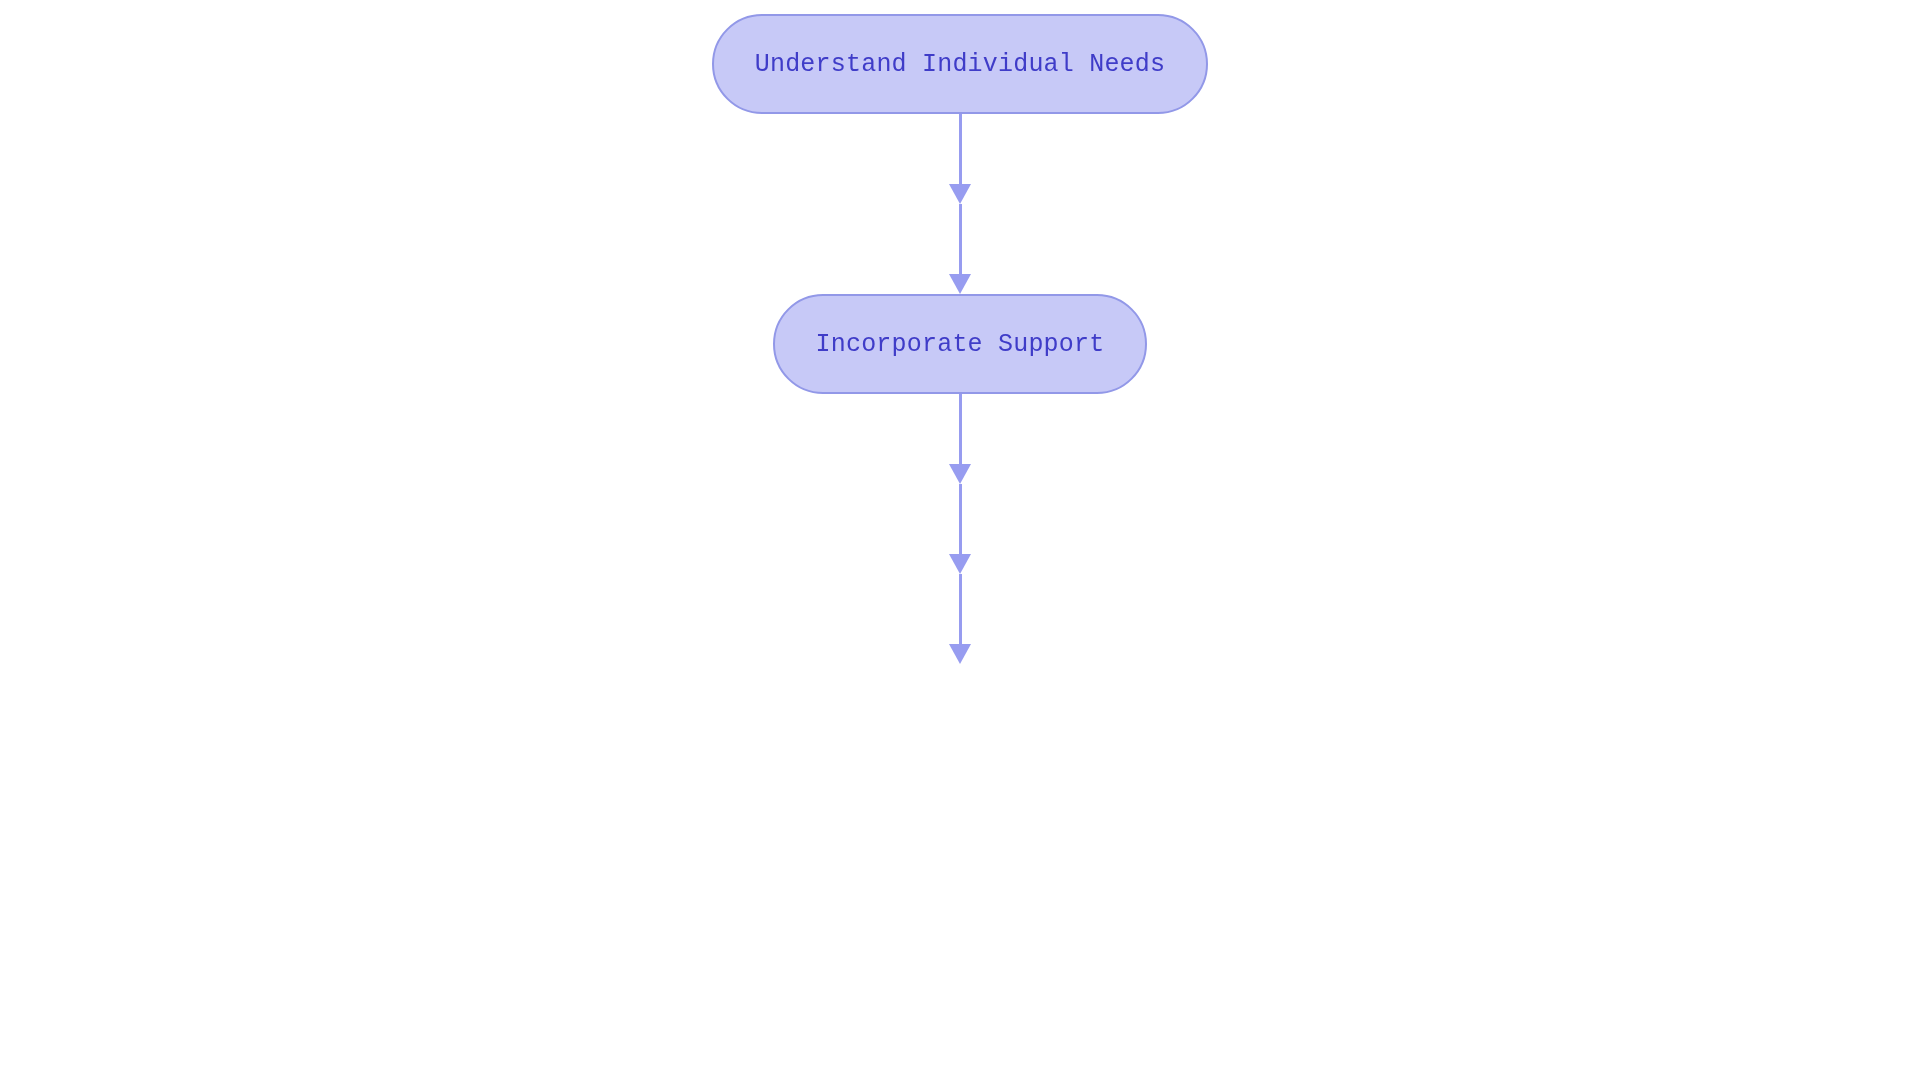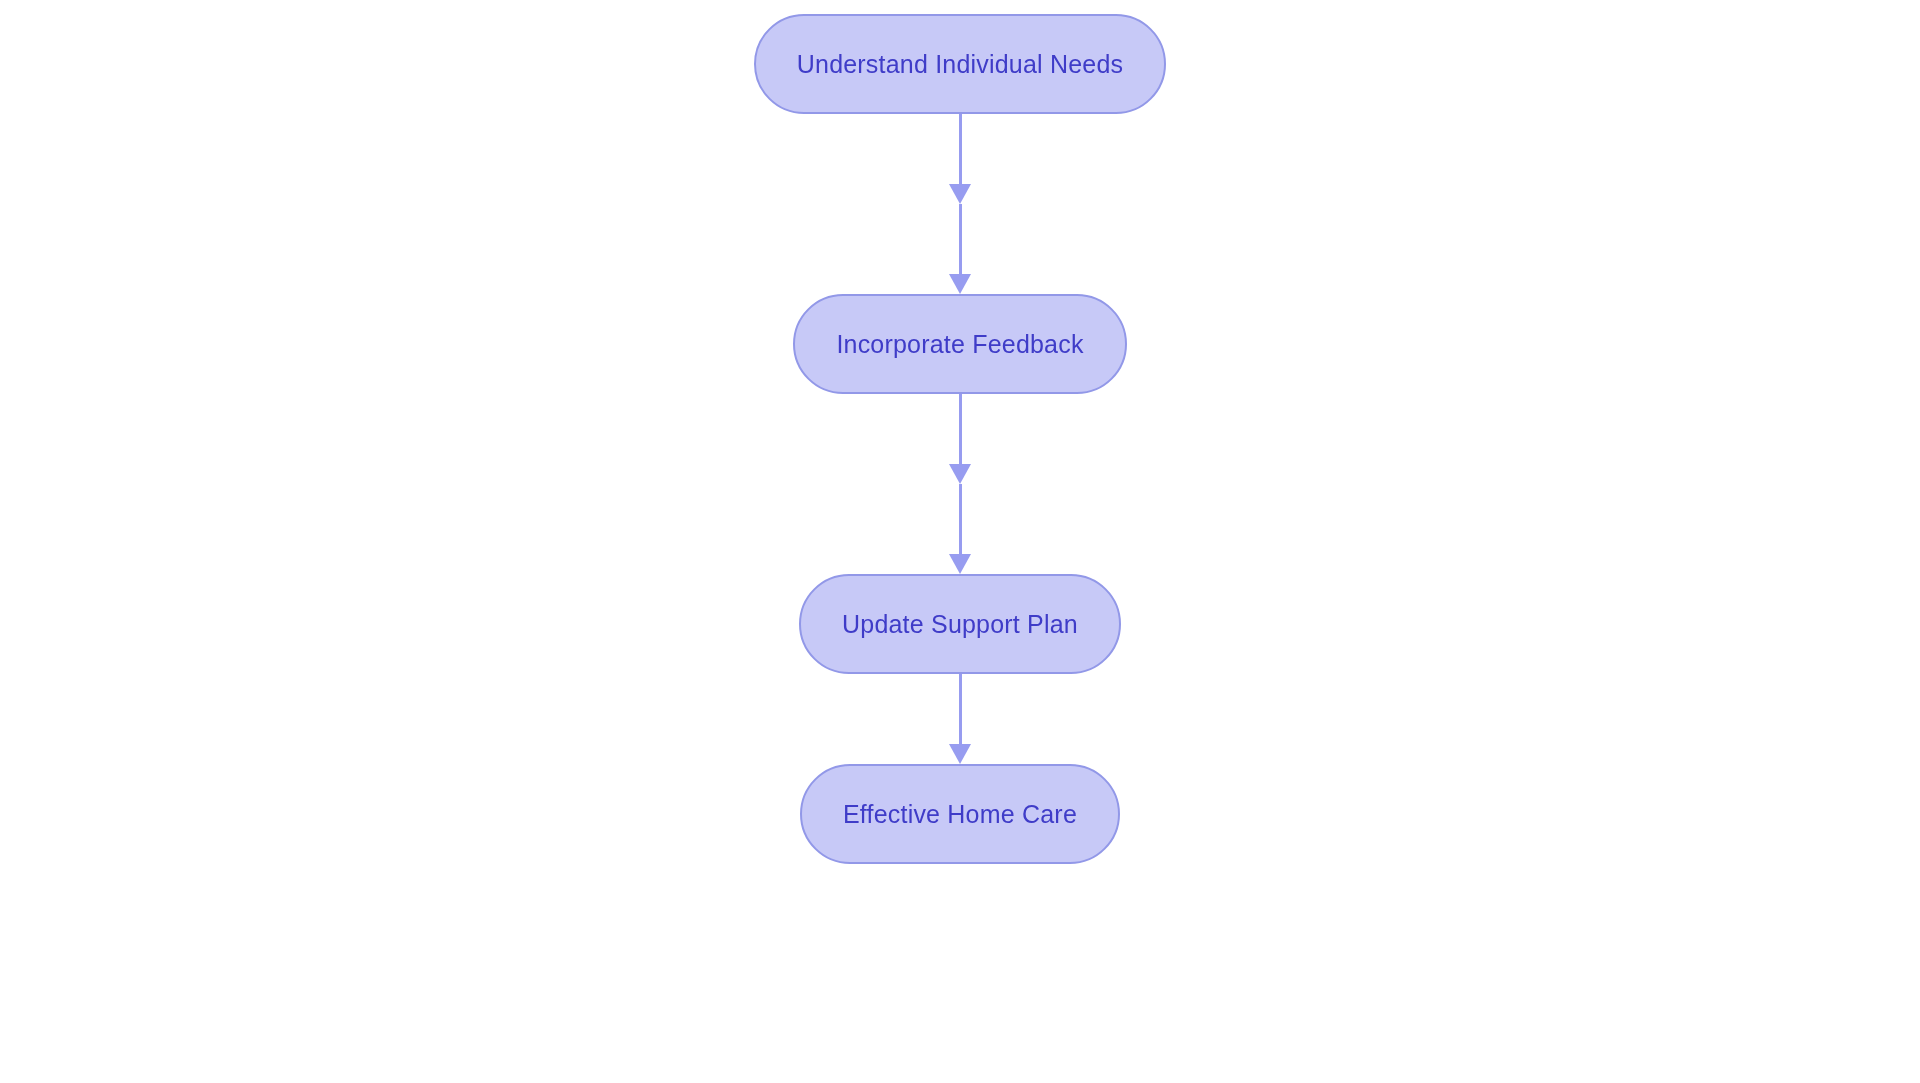--- a/index.html
+++ b/index.html
@@ -32,20 +32,21 @@
     background: var(--node-fill);
     border: 2px solid var(--node-border);
     color: var(--node-text);
     font-size: 25px;
     font-weight: 500;
     letter-spacing: 0.2px;
     display: flex;
     align-items: center;
     padding: 0 41px;
     white-space: nowrap;
+    font-family: Liberation Mono, monospace;
   }
   .flow-arrow {
     height: 90px;
     min-height: 90px;
     width: 24px;
     display: flex;
     flex-direction: column;
     align-items: center;
   }
   .arrow-shaft {
@@ -75,40 +76,34 @@
     <div class="arrow-head"></div>
   </div>
 
 
   <div class="flow-arrow">
     <div class="arrow-shaft"></div>
     <div class="arrow-head"></div>
   </div>
 
   <div class="flow-node">
-    <span>Incorporate Feedback</span>
+    <span>Incorporate Support</span>
   </div>
 
   <div class="flow-arrow">
     <div class="arrow-shaft"></div>
     <div class="arrow-head"></div>
   </div>
 
 
   <div class="flow-arrow">
     <div class="arrow-shaft"></div>
     <div class="arrow-head"></div>
   </div>
 
-  <div class="flow-node">
-    <span>Update Support Plan</span>
-  </div>
 
   <div class="flow-arrow">
     <div class="arrow-shaft"></div>
     <div class="arrow-head"></div>
   </div>
 
-  <div class="flow-node">
-    <span>Effective Home Care</span>
-  </div>
 
 </div>
 
 </body></html>

